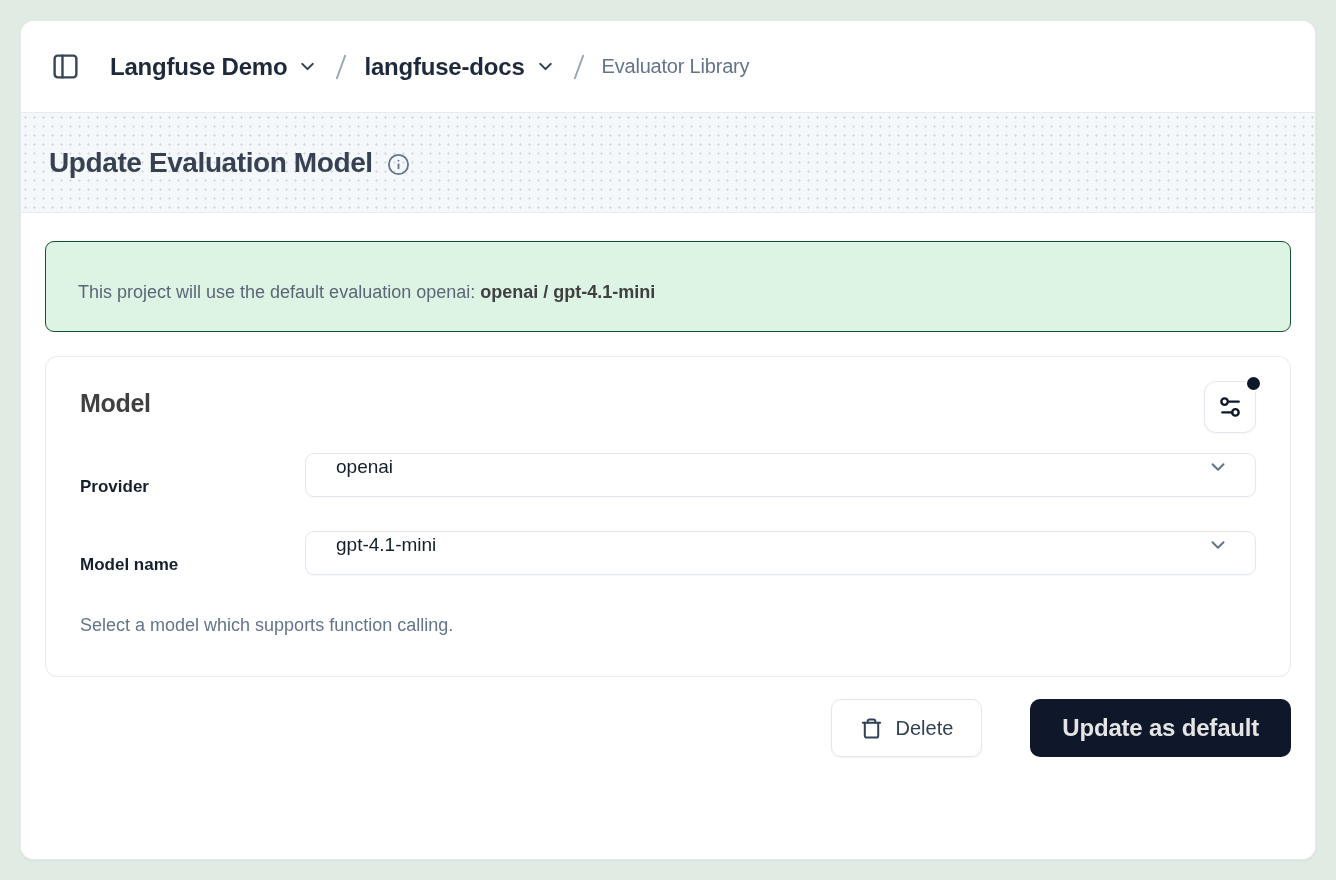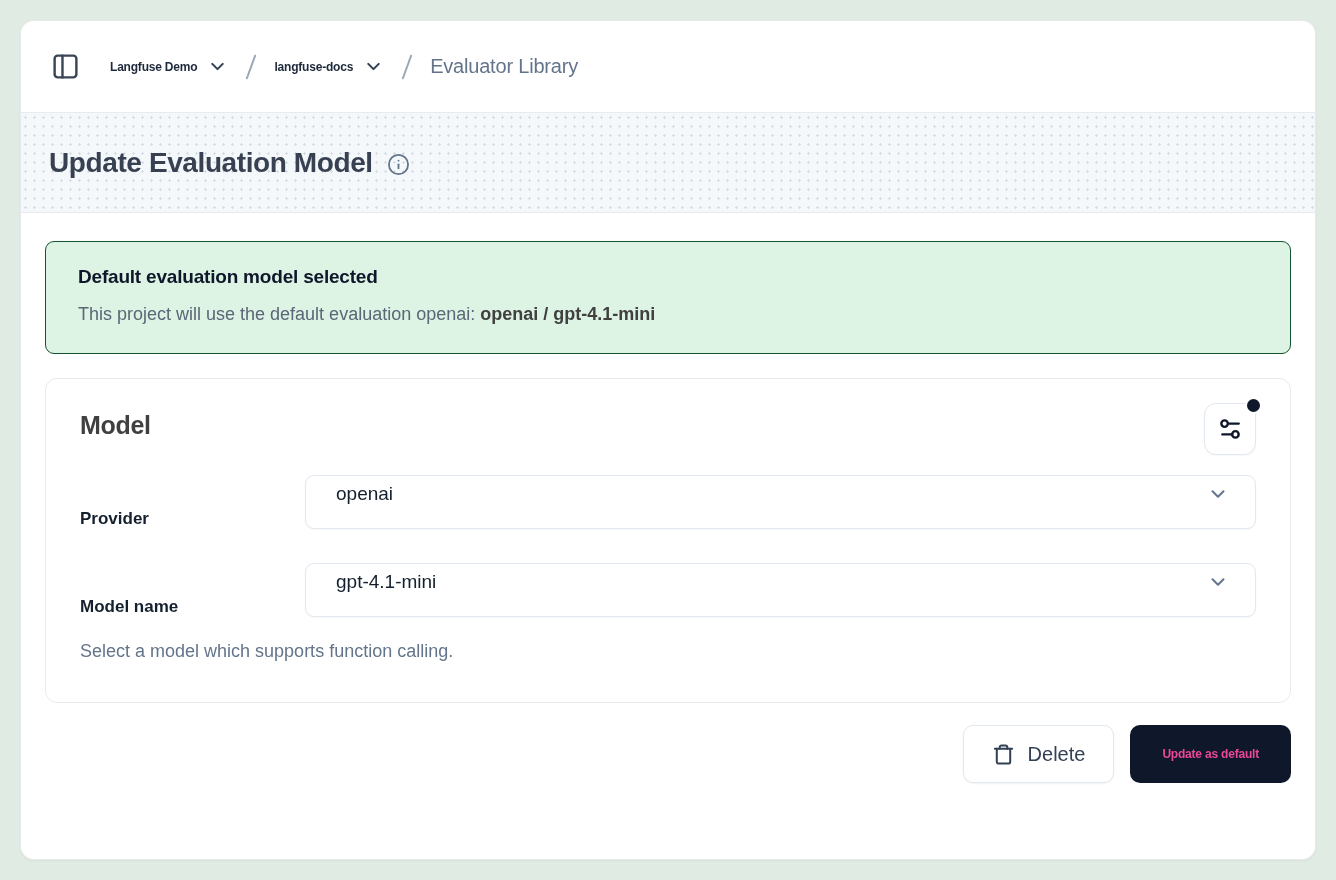--- a/index.html
+++ b/index.html
@@ -18,21 +18,21 @@
     box-shadow:0 1px 3px rgba(15,23,42,.04);
   }
   
   .topbar {
     height:92px; flex:0 0 92px; display:flex; align-items:center;
     padding:0 30px; border-bottom:1px solid #e7ebf0; background:#fff;
   }
   .icon-btn-plain { background:none; border:none; cursor:pointer; display:flex; align-items:center; padding:0; }
   .crumb-btn {
     display:flex; align-items:center; gap:10px; background:none; border:none; cursor:pointer;
-    font-family:inherit; font-size:12px; font-weight:600; color:#1e293b; letter-spacing:-0.2px;
+    font-family:inherit; font-size:24px; font-weight:600; color:#1e293b; letter-spacing:-0.2px;
   }
   .crumb-muted { font-size:20px; font-weight:500; color:#64748b; text-decoration:none; letter-spacing:-0.2px; }
   .slash { width:2px; height:26px; background:#9aa7b5; border-radius:1px; transform:rotate(20deg); margin:0 22px; }
   .ml30 { margin-left:30px; }
   
   .titleband {
     height:100px; flex:0 0 100px; display:flex; align-items:center; gap:14px;
     padding:0 28px; border-bottom:1px solid #e7ebf0;
     background-color:#f4f8fa;
     background-image:radial-gradient(circle, #d5dde5 1.2px, transparent 1.3px);
@@ -61,39 +61,39 @@
     box-shadow:0 1px 2px rgba(15,23,42,.04);
   }
   .settings-dot {
     position:absolute; top:-7px; right:-7px; width:17px; height:17px; border-radius:50%;
     background:#0f172a; border:2px solid #fff;
   }
   .form-row { display:flex; align-items:flex-end; margin-top:20px; }
   .form-row + .form-row { margin-top:34px; }
   .form-label { width:225px; flex:0 0 225px; font-size:17px; font-weight:700; color:#14202e; }
   .select {
-    flex:1; height:54px; border:1px solid #e2e8f0; border-radius:9px; background:#fff;
+    flex:1; height:44px; border:1px solid #e2e8f0; border-radius:9px; background:#fff;
     display:flex; align-items:center; justify-content:space-between; cursor:pointer;
     padding:0 26px 16px 30px; font-family:inherit; font-size:19px; color:#14202e;
     box-shadow:0 1px 2px rgba(15,23,42,.03);
   }
-  .helper { margin-top:24px; font-size:18px; color:#64748b; }
+  .helper { margin-top:40px; font-size:18px; color:#64748b; }
   
   .footer { display:flex; justify-content:flex-end; gap:16px; margin-top:22px; }
   .btn-secondary {
     height:58px; display:flex; align-items:center; gap:13px; padding:0 28px;
     background:#fff; border:1px solid #e2e8f0; border-radius:10px; cursor:pointer;
     font-family:inherit; font-size:20px; font-weight:500; color:#334155;
     box-shadow:0 1px 2px rgba(15,23,42,.05);
     margin-left:15px;
   }
   .btn-primary {
     height:58px; display:flex; align-items:center; padding:0 32px;
     background:#0f172a; border:none; border-radius:10px; cursor:pointer;
-    font-family:inherit; font-size:12px; font-weight:700; color:#ec4899; letter-spacing:-0.2px;
+    font-family:inherit; font-size:24px; font-weight:700; color:#e5e5e5; letter-spacing:-0.2px;margin-left:32px;
   }
   svg { display:block; }
 </style>
 </head>
 <body>
 
 <div class="panel">
 
   <div class="topbar">
     <button class="icon-btn-plain">
@@ -137,21 +137,20 @@
         <circle cx="12" cy="12" r="10"></circle>
           <path d="M12 16v-4.2"></path>
           <path d="M12 8h.01"></path>
       </svg>
     </span>
   </div>
 
   <div class="content">
 
     <div class="banner">
-      <div class="banner-title">Default evaluation model selected</div>
       <div class="banner-body">
         <span>This project will use the default evaluation openai: </span><b>openai / gpt-4.1-mini</b>
       </div>
     </div>
 
     <div class="card">
       <div class="card-head">
         <div class="card-title">Model</div>
         <button class="settings-btn">
           <span>

